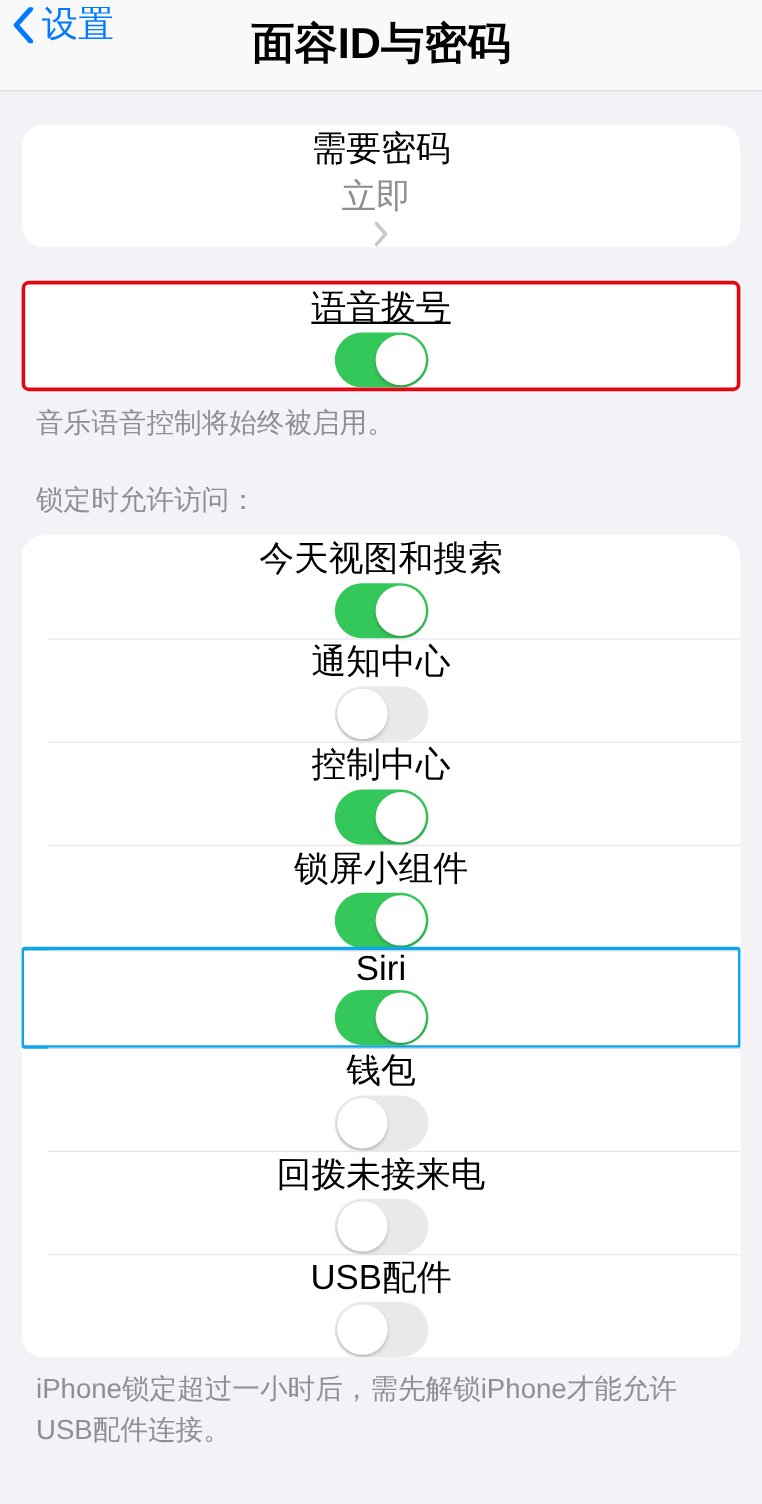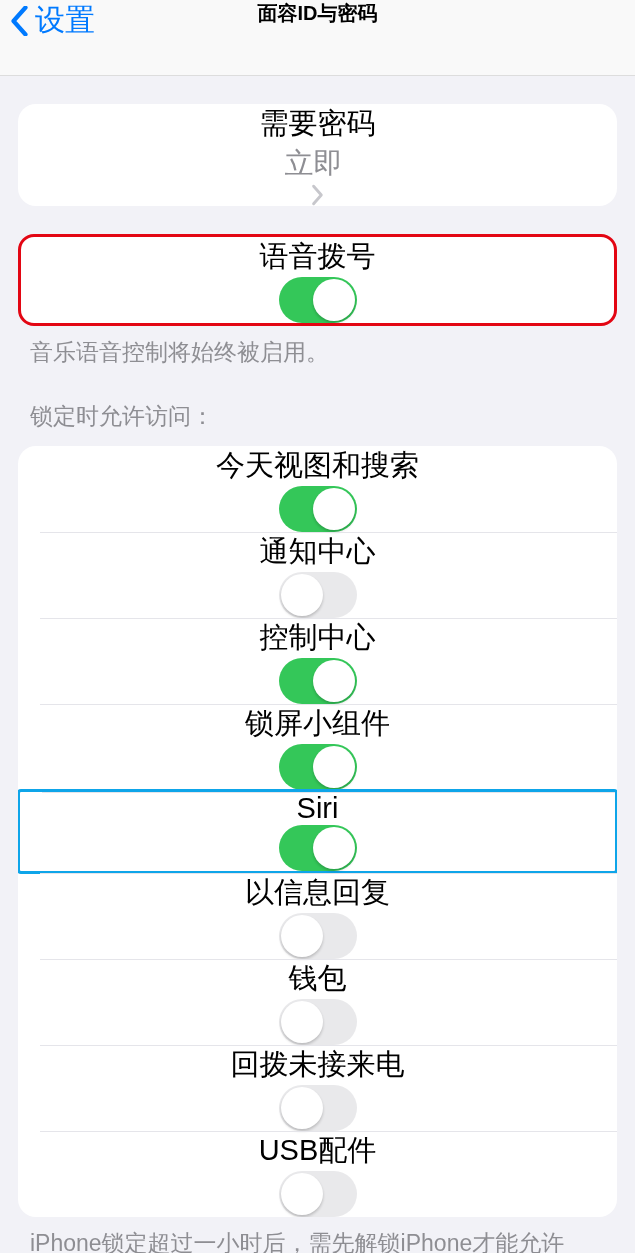--- a/index.html
+++ b/index.html
@@ -25,37 +25,38 @@
       align-items: center;
       color: #007aff;
       font-size: 30px;
     }
     .back-chevron {
       width: 19px;
       height: 30px;
       margin-right: 6px;
     }
     .nav-title {
-      margin: 0 auto;
-      font-size: 20px;
+      margin: 12px auto;
+      font-size: 36px;
       font-weight: 600;
       color: #000;
     }
     .content {
       padding: 0;
     }
     .group {
       margin: 28px 18px 0 18px;
       background: #fff;
       border-radius: 18px;
       overflow: hidden;
     }
     .group.highlighted {
       border: 3px solid #e30613;
-      border-radius: 16px;
+      border-radius: 6px;
+      text-decoration: underline;
     }
     .row {
       display: flex;
       align-items: center;
       padding: 0 22px;
       min-height: 78px;
       position: relative;
       flex-direction: column;
     }
     .row + .row::before {
@@ -181,26 +182,20 @@
           <div class="knob"></div>
         </div>
       </div>
       <div class="row siri-highlight">
         <span class="row-label">Siri</span>
         <div class="toggle on">
           <div class="knob"></div>
         </div>
       </div>
       <div class="row">
-        <span class="row-label">以信息回复</span>
-        <div class="toggle off">
-          <div class="knob"></div>
-        </div>
-      </div>
-      <div class="row">
         <span class="row-label">钱包</span>
         <div class="toggle off">
           <div class="knob"></div>
         </div>
       </div>
       <div class="row">
         <span class="row-label">回拨未接来电</span>
         <div class="toggle off">
           <div class="knob"></div>
         </div>

